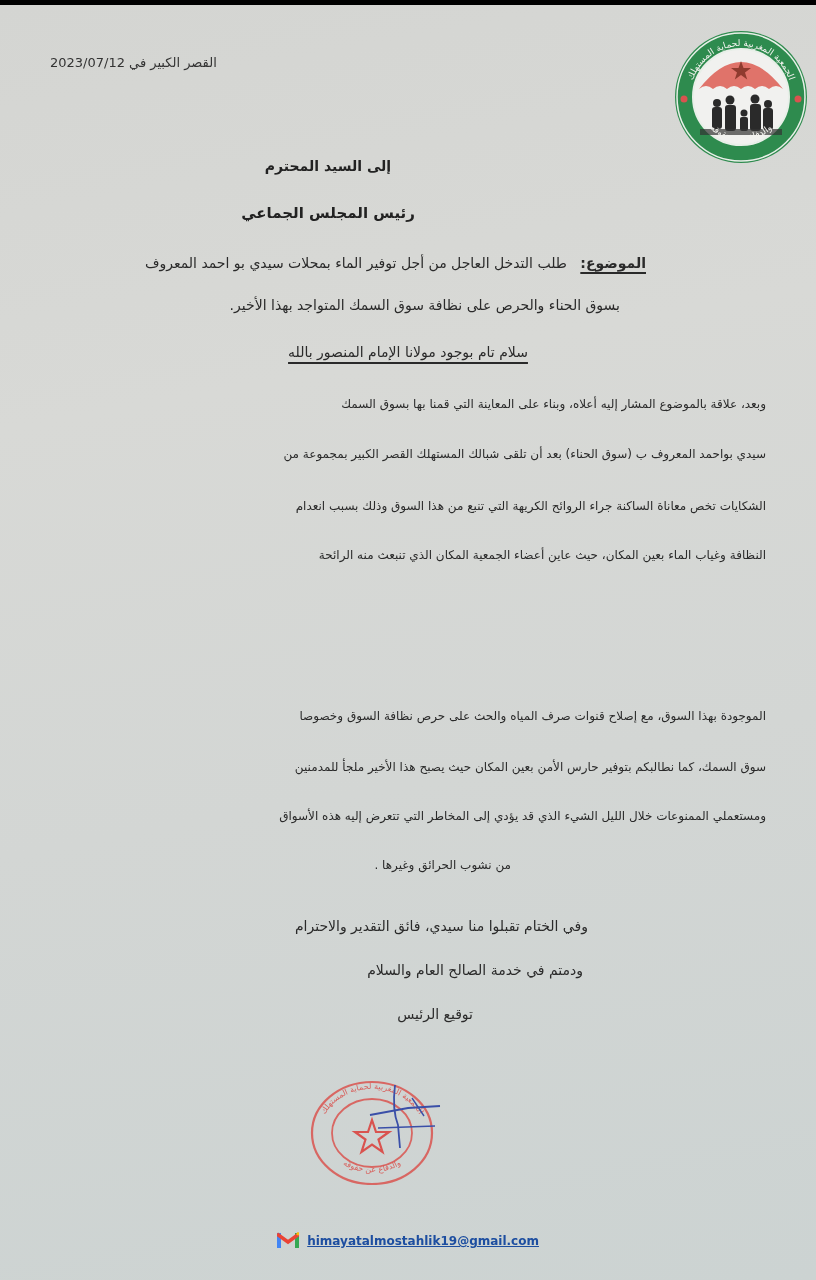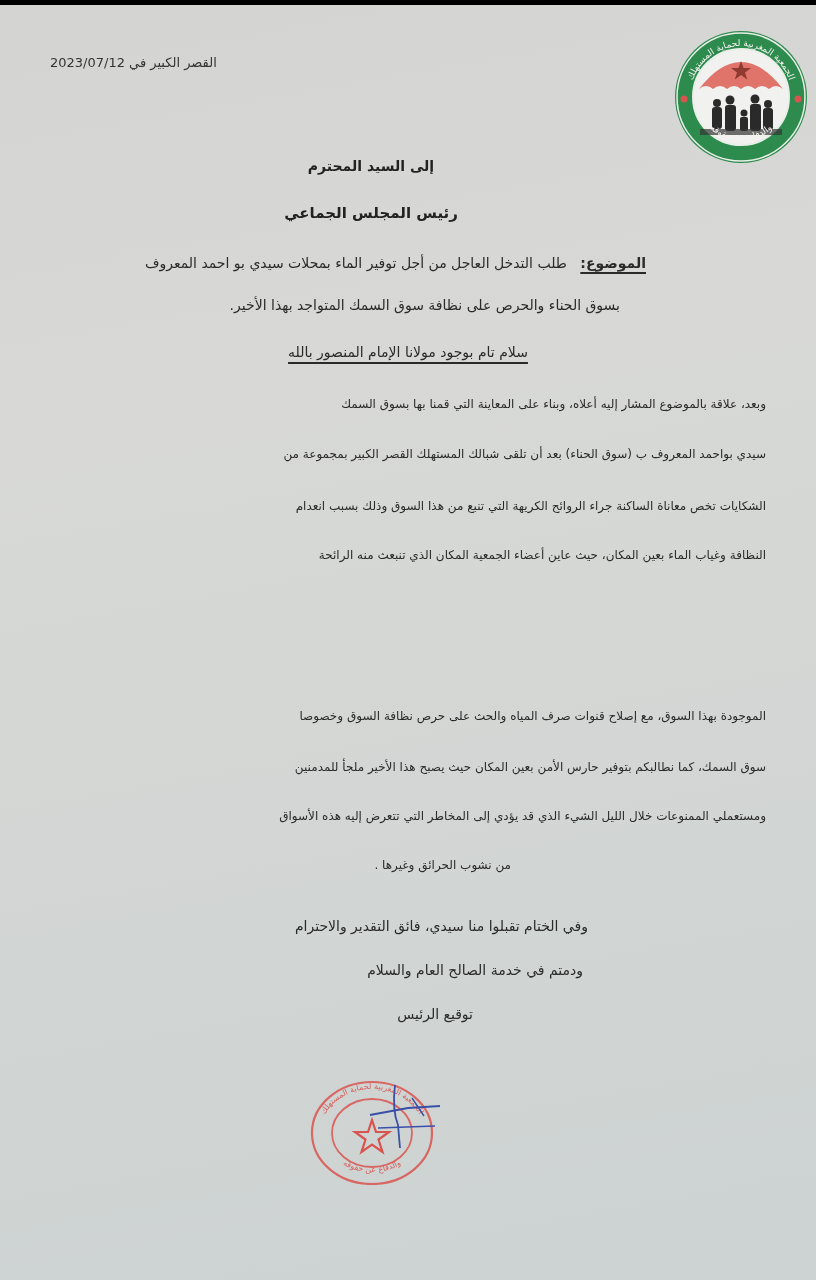--- a/index.html
+++ b/index.html
@@ -17,21 +17,21 @@
     }
     .abs { position: absolute; }
     .rtl { direction: rtl; unicode-bidi: plaintext; }
 
     .date {
       left: 50px; top: 50px; font-size: 13px; color: #333;
       font-family: "DejaVu Sans", sans-serif;
     }
     .logo { left: 672px; top: 22px; width: 138px; height: 140px; }
 
-    .addressee { left: 0; width: 656px; text-align: center; font-weight: bold; font-size: 14px; color: #222; margin-left: 43px; }
+    .addressee { left: 0; width: 656px; text-align: center; font-weight: bold; font-size: 14px; color: #222; }
     .addressee-1 { top: 153px; }
     .addressee-2 { top: 199px; font-size: 15px; }
 
     .subject-line {
       right: 170px; font-size: 14px; color: #2a2a2a; white-space: nowrap; text-align: right;
     }
     .subject-1 { top: 250px; right: 170px; }
     .subject-2 { top: 292px; right: 196px; }
     .subject-label { font-weight: bold; text-decoration: underline; text-decoration-thickness: 2px; text-underline-offset: 4px; }
 
@@ -141,14 +141,25 @@
       <path d="M112 28 L124 46" fill="none" stroke="#3a4fa8" stroke-width="1.4"></path>
     </svg>
   </div>
 
   <div class="abs footer-line" style="top:1277px; left:68px; display:flex; align-items:center; gap:20px;">
     <span style="display:inline-block; width:11px; height:11px; border:2px solid #2a3540; border-radius:50%;"></span>
     <span dir="ltr">0539903287 - 06 04 39 7705 - 06 66 17 57 26</span>
     <span style="font-size:12px;">☎</span>
   </div>
 
+  <div class="abs email">
+    <span class="gmail-icon">
+      <svg width="22" height="16" viewBox="0 0 22 16">
+        <rect x="0" y="1" width="4" height="15" fill="#4285f4"></rect>
+        <rect x="18" y="1" width="4" height="15" fill="#34a853"></rect>
+        <path d="M0 2 L11 10 L22 2" fill="none" stroke="#ea4335" stroke-width="3.5"></path>
+        <path d="M20 1 L22 2.5" stroke="#fbbc05" stroke-width="3"></path>
+      </svg>
+    </span>
+    <a>himayatalmostahlik19@gmail.com</a>
+  </div>
 
 </div>
 
 </body></html>

